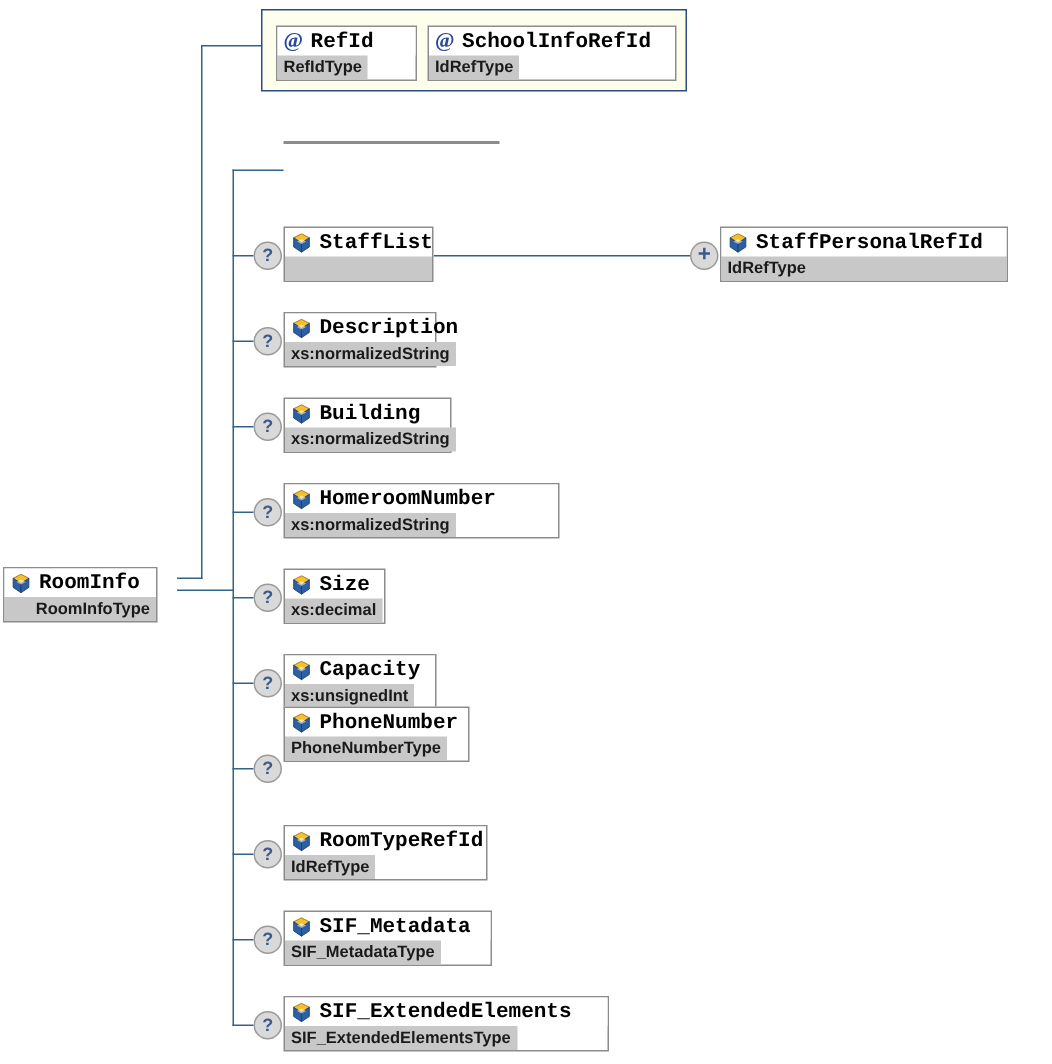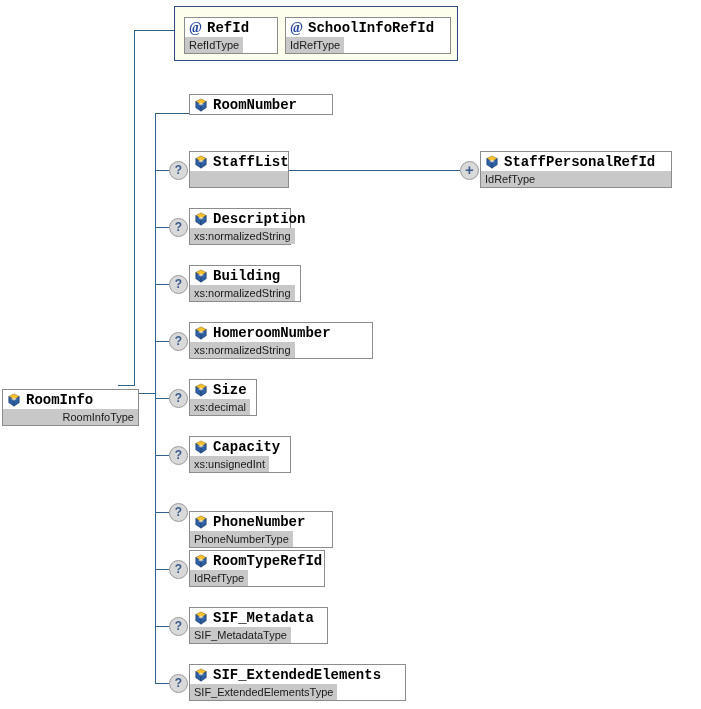--- a/index.html
+++ b/index.html
@@ -49,20 +49,21 @@
     font-weight: bold;
     color: #000000;
     letter-spacing: 0px;
     line-height: 16px;
     font-family: Liberation Mono, monospace;
   }
   .node .type-row {
     padding: 0 0 0 0;
     background: transparent;
     line-height: 14px;
+    font-weight: bold;
   }
   .node .ty {
     display: inline-block;
     background: #C8C8C8;
     color: #1A1A1A;
     font-size: 11px;
     line-height: 14px;
     padding: 1px 4px 1px 4px;
     white-space: nowrap;
   }
@@ -166,45 +167,36 @@
       <div class="name-row">
         <span class="at-icon">@</span>
         <span class="nm">SchoolInfoRefId</span>
       </div>
       <div class="type-row">
         <span class="ty">IdRefType</span>
       </div>
     </div>
   </div>
 
-  <div class="node" style="left:2px; top:378px; width:137px;margin-top:11px;">
+  <div class="node" style="left:2px; top:378px; width:103px;">
     <div class="name-row">
       <svg class="el-icon" viewBox="0 0 16 16">
         <polygon points="8,1 14,4 8,8 2,4" fill="#F5C02A" stroke="#8A6A10" stroke-width="0.6"></polygon>
         <polygon points="2,4 8,8 8,15 2,11" fill="#2E5FA3" stroke="#1B3A66" stroke-width="0.6"></polygon>
         <polygon points="14,4 14,11 8,15 8,8" fill="#2E5FA3" stroke="#1B3A66" stroke-width="0.6"></polygon>
         <polygon points="8,5 11.5,6.8 8,8.8 4.5,6.8" fill="#FFFFFF" opacity="0.55"></polygon>
       </svg>
       <span class="nm">RoomInfo</span>
     </div>
     <div class="type-row">
       <span class="ty" style="display:block;text-align:right;">RoomInfoType</span>
     </div>
   </div>
 
   <div class="node" style="left:189px; top:94px; width:144px;">
-    <div class="name-row">
-      <svg class="el-icon" viewBox="0 0 16 16">
-        <polygon points="8,1 14,4 8,8 2,4" fill="#F5C02A" stroke="#8A6A10" stroke-width="0.6"></polygon>
-        <polygon points="2,4 8,8 8,15 2,11" fill="#2E5FA3" stroke="#1B3A66" stroke-width="0.6"></polygon>
-        <polygon points="14,4 14,11 8,15 8,8" fill="#2E5FA3" stroke="#1B3A66" stroke-width="0.6"></polygon>
-        <polygon points="8,5 11.5,6.8 8,8.8 4.5,6.8" fill="#FFFFFF" opacity="0.55"></polygon>
-      </svg>
-      <span class="nm">RoomNumber</span>
-    </div>
   </div>
 
   <div class="badge" style="left:169px; top:161px;">?</div>
   <div class="node" style="left:189px; top:151px; width:100px;">
     <div class="name-row">
       <svg class="el-icon" viewBox="0 0 16 16">
         <polygon points="8,1 14,4 8,8 2,4" fill="#F5C02A" stroke="#8A6A10" stroke-width="0.6"></polygon>
         <polygon points="2,4 8,8 8,15 2,11" fill="#2E5FA3" stroke="#1B3A66" stroke-width="0.6"></polygon>
         <polygon points="14,4 14,11 8,15 8,8" fill="#2E5FA3" stroke="#1B3A66" stroke-width="0.6"></polygon>
         <polygon points="8,5 11.5,6.8 8,8.8 4.5,6.8" fill="#FFFFFF" opacity="0.55"></polygon>
@@ -306,21 +298,21 @@
         <polygon points="8,5 11.5,6.8 8,8.8 4.5,6.8" fill="#FFFFFF" opacity="0.55"></polygon>
       </svg>
       <span class="nm">Capacity</span>
     </div>
     <div class="type-row">
       <span class="ty">xs:unsignedInt</span>
     </div>
   </div>
 
   <div class="badge" style="left:169px; top:503px;">?</div>
-  <div class="node" style="left:189px; top:511px; width:144px;">
+  <div class="node" style="left:189px; top:471px; width:124px;">
     <div class="name-row">
       <svg class="el-icon" viewBox="0 0 16 16">
         <polygon points="8,1 14,4 8,8 2,4" fill="#F5C02A" stroke="#8A6A10" stroke-width="0.6"></polygon>
         <polygon points="2,4 8,8 8,15 2,11" fill="#2E5FA3" stroke="#1B3A66" stroke-width="0.6"></polygon>
         <polygon points="14,4 14,11 8,15 8,8" fill="#2E5FA3" stroke="#1B3A66" stroke-width="0.6"></polygon>
         <polygon points="8,5 11.5,6.8 8,8.8 4.5,6.8" fill="#FFFFFF" opacity="0.55"></polygon>
       </svg>
       <span class="nm">PhoneNumber</span>
     </div>
     <div class="type-row">

